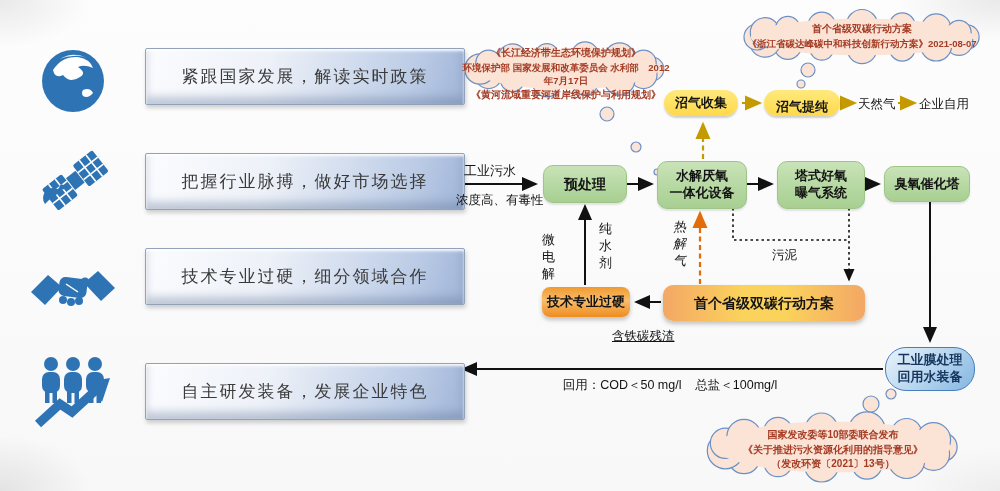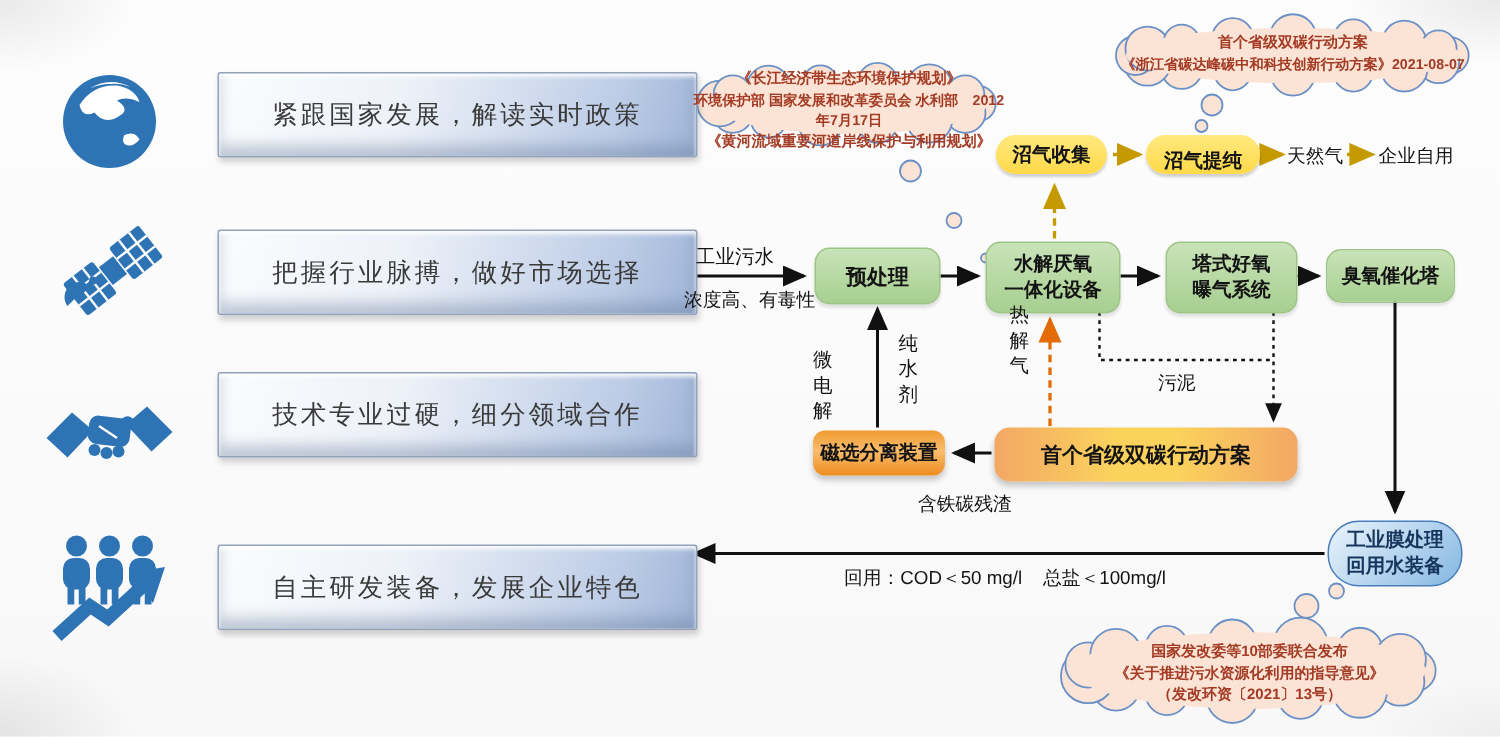--- a/index.html
+++ b/index.html
@@ -281,30 +281,30 @@
   <div class="node green" style="left:657px;top:161px;width:88px;height:46px;font-size:13px;">
     <span>水解厌氧</span>
     <span>一体化设备</span>
   </div>
   <div class="node green" style="left:884px;top:166px;width:84px;height:34px;font-size:13px;">
     <span>臭氧催化塔</span>
   </div>
 
   <div class="vlabel" style="left:541px;top:232px;">微电解</div>
   <div class="vlabel" style="left:598px;top:221px;">纯水剂</div>
-  <div class="vlabel" style="left:672px;top:202px;">热解气</div>
+  <div class="vlabel" style="left:672px;top:219px;font-style:italic;">热解气</div>
   <div class="lbl" style="left:772px;top:247px;font-size:12.5px;">污泥</div>
 
   <div class="node orange1" style="left:542px;top:287px;width:88px;height:30px;font-size:13px;">
-    <span>磁选分离装置</span>
+    <span>技术专业过硬</span>
   </div>
   <div class="node orange2" style="left:663px;top:285px;width:202px;height:36px;font-size:14px;">
     <span>首个省级双碳行动方案</span>
   </div>
-  <div class="lbl" style="left:612px;top:328px;font-size:12.5px;">含铁碳残渣</div>
+  <div class="lbl" style="left:612px;top:328px;font-size:12.5px;text-decoration:underline;">含铁碳残渣</div>
 
   <div class="node bluepill" style="left:885px;top:347px;width:88px;height:42px;font-size:13px;">
     <span>工业膜处理</span>
     <span>回用水装备</span>
   </div>
   <div class="lbl" style="left:520px;top:377px;width:300px;text-align:center;font-size:12.5px;">回用：COD＜50 mg/l    总盐＜100mg/l</div>
 
 </div>
 
 </body></html>

